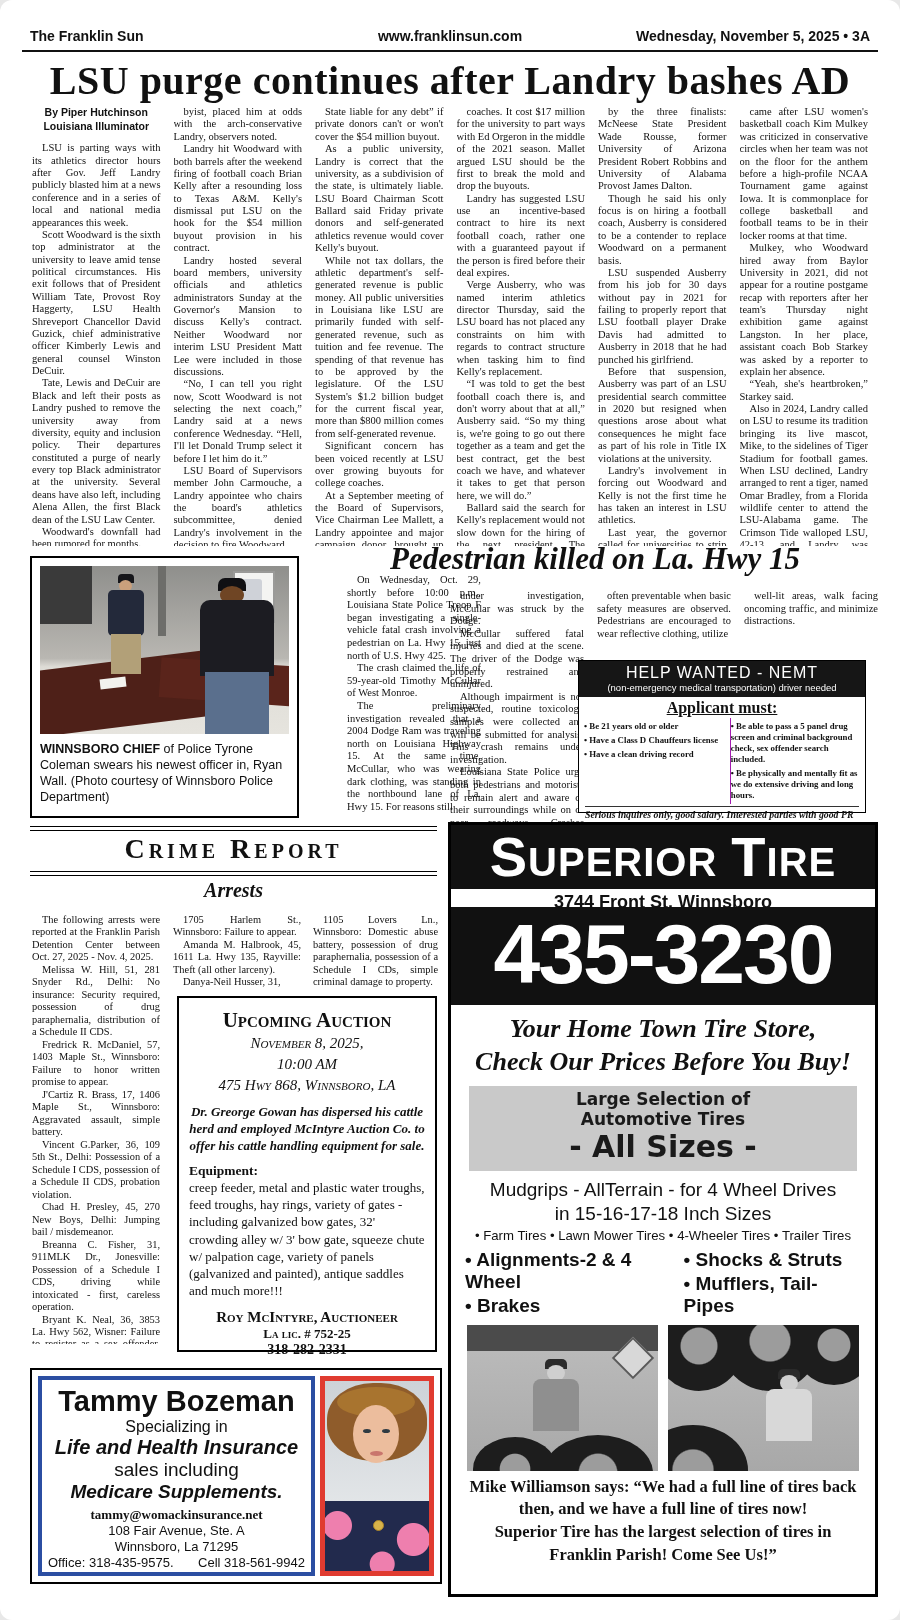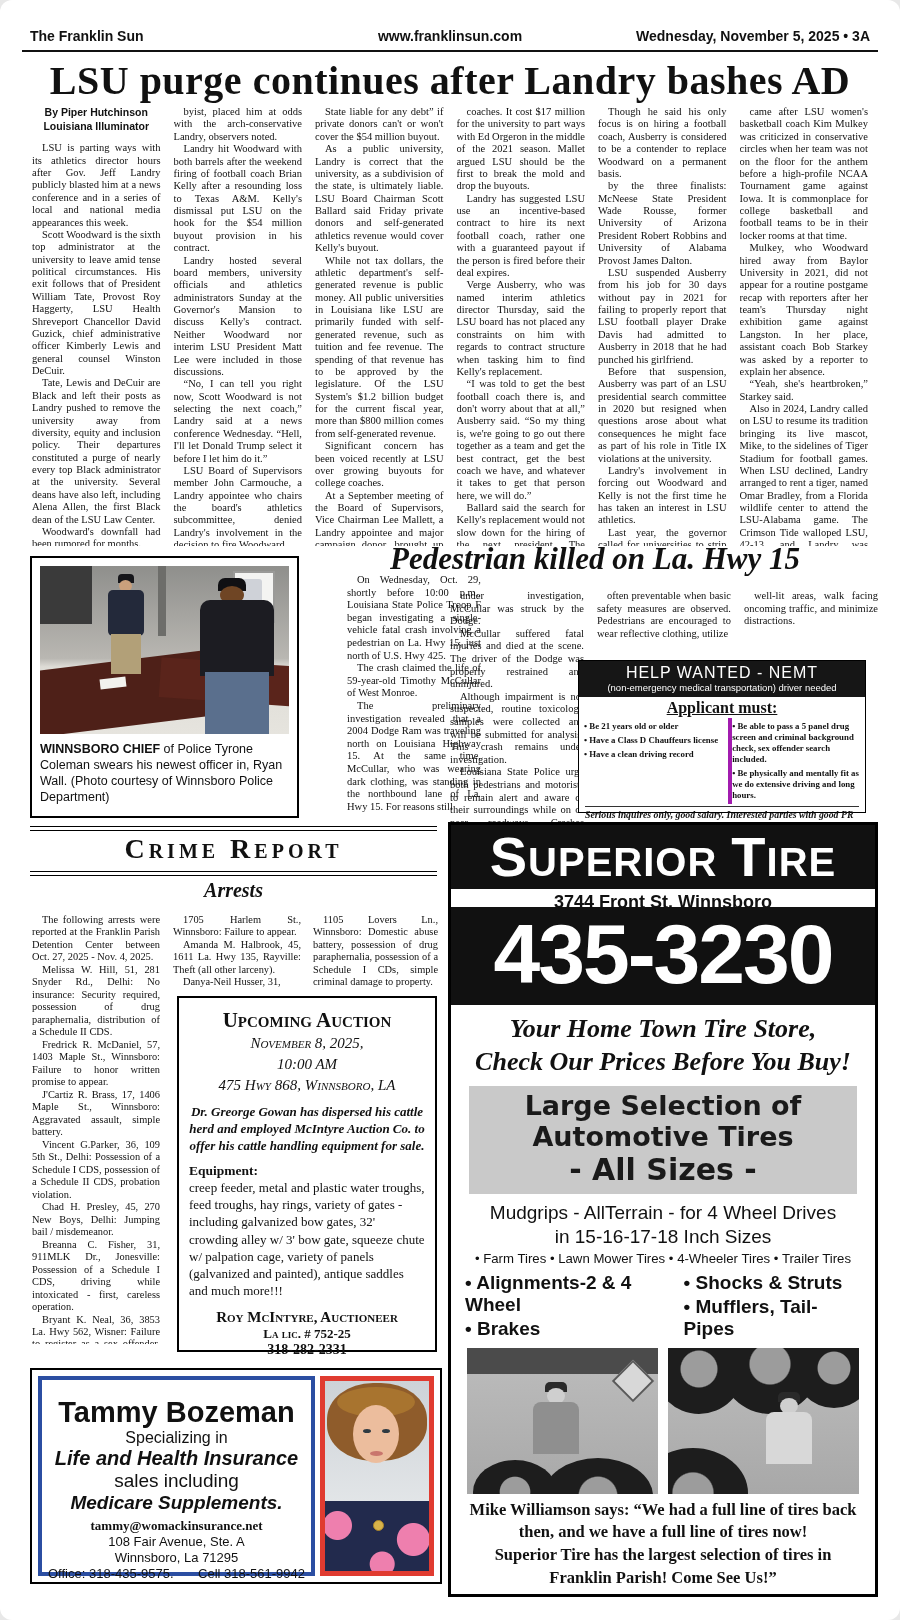--- a/index.html
+++ b/index.html
@@ -62,21 +62,21 @@
   
   .hw{position:absolute;left:578px;top:660px;width:288px;height:153px;border:1px solid #000;
       background:#fff;box-sizing:border-box;}
   .hw-head{background:#161616;color:#fff;text-align:center;padding:3px 2px 4px 2px;
            font-family:"Liberation Sans",sans-serif;}
   .hw-title{font-size:16px;letter-spacing:1px;}
   .hw-sub{font-size:9.5px;}
   .hw-app{text-align:center;font-weight:bold;font-size:16px;text-decoration:underline;margin:2px 0 1px 0;}
   .hw-cols{display:flex;padding:0 5px;}
   .hw-c1{width:53%;}
-  .hw-c2{width:47%;border-left:4px solid #a21caf;}
+  .hw-c2{width:47%;border-left:1px solid #a21caf;}
   .hw-cols p{margin:3px 0;font-size:8.8px;font-weight:bold;line-height:1.25;}
   .hw-cols p::before{content:"• ";}
   .hw-foot{border-top:1px solid #333;margin:2px 6px 0 6px;padding-top:2px;
            font-style:italic;font-weight:bold;font-size:9.8px;line-height:1.3;}
 
   
   .drule{position:absolute;left:30px;width:407px;height:3px;border-top:1.5px solid #000;
          border-bottom:1.5px solid #000;}
   .crime-title{position:absolute;left:30px;width:407px;top:833px;text-align:center;
                font-variant:small-caps;font-size:28px;font-weight:600;letter-spacing:4px;}
@@ -92,21 +92,21 @@
   .auc-eq{font-weight:bold;font-size:13.5px;margin:6px 0 0 0;}
   .auc-eqt{font-size:13px;line-height:1.33;margin:0;}
   .auc-roy{text-align:center;font-variant:small-caps;font-weight:bold;font-size:15px;margin-top:9px;}
   .auc-lic{text-align:center;font-variant:small-caps;font-weight:bold;font-size:13px;}
   .auc-ph{text-align:center;font-weight:bold;font-size:14px;}
 
   
   .boz{position:absolute;left:30px;top:1368px;width:412px;height:216px;border:2.5px solid #000;
        box-sizing:border-box;padding:6px;display:flex;gap:5px;background:#fff;}
   .boz-l{flex:1;border:4px solid #2b4ea2;text-align:center;
-         font-family:"Liberation Sans",sans-serif;padding:17px 4px;box-sizing:border-box;}
+         font-family:"Liberation Sans",sans-serif;padding:6px 4px;box-sizing:border-box;}
   .boz-name{font-size:29px;font-weight:bold;line-height:1.05;}
   .boz-t1{font-size:16px;margin-top:2px;}
   .boz-t2{font-size:20px;font-weight:bold;font-style:italic;}
   .boz-t3{font-size:19px;}
   .boz-t4{font-size:19px;font-weight:bold;font-style:italic;}
   .boz-email{font-family:"Liberation Serif",serif;font-weight:bold;font-size:13px;margin-top:4px;}
   .boz-addr{font-size:13px;line-height:1.2;}
   .boz-phones{display:flex;justify-content:space-between;font-size:13px;padding:0 2px;}
   .boz-r{width:114px;border:5px solid #e03b30;position:relative;overflow:hidden;
          background:linear-gradient(#cdd2d7,#eef0f1);box-sizing:border-box;}
@@ -134,21 +134,21 @@
   .sup-banner .gap{display:inline-block;width:14px;}
   .sup-strip{height:18px;background:#fff;text-align:center;font-family:"Liberation Sans",sans-serif;
              font-weight:bold;font-size:18px;line-height:26px;}
   .sup-phone{height:98px;background:#111;color:#fff;text-align:center;
              font-family:"Liberation Sans",sans-serif;font-weight:bold;font-size:84px;
              line-height:94px;letter-spacing:-2px;transform-origin:center;}
   .sup-tag{margin-top:8px;text-align:center;font-weight:bold;font-style:italic;font-size:26px;
            line-height:1.25;}
   .sup-gray{margin:8px 18px 0 18px;background:#c9c9c9;text-align:center;
             font-family:"DejaVu Sans",sans-serif;font-weight:bold;color:#1a1a1a;padding:4px 0 6px 0;}
-  .sup-gray .g1{font-size:27px;line-height:1.15;}
+  .sup-gray .g1{font-size:17px;line-height:1.15;}
   .sup-gray .g3{font-size:30px;line-height:1.2;}
   .sup-mud{margin-top:7px;text-align:center;font-family:"Liberation Sans",sans-serif;
            font-size:19px;line-height:1.25;}
   .sup-tt{margin-top:2px;text-align:center;font-family:"Liberation Sans",sans-serif;font-size:13.2px;}
   .sup-svc{display:flex;justify-content:space-between;padding:4px 14px 0 14px;}
   .sup-svc p{margin:2px 0;font-family:"Liberation Sans",sans-serif;font-weight:bold;font-size:19px;}
   .sup-svc p::before{content:"• ";}
   .sup-photos{display:flex;gap:10px;padding:6px 16px 0 16px;}
   .sp{flex:1;height:146px;position:relative;overflow:hidden;background:linear-gradient(#bdbdbd,#a8a8a8);}
   .tire{position:absolute;border-radius:50%;background:radial-gradient(circle,#9c9c9c 0 28%,#1d1d1d 30% 100%);}
@@ -212,22 +212,22 @@
         <div class="coltext">
           <p>coaches. It cost $17 million for the university to part ways with Ed Orgeron in the middle of the 2021 season. Mallet argued LSU should be the first to break the mold and drop the buyouts.</p>
           <p>Landry has suggested LSU use an incentive-based contract to hire its next football coach, rather one with a guaranteed payout if the person is fired before their deal expires.</p>
           <p>Verge Ausberry, who was named interim athletics director Thursday, said the LSU board has not placed any constraints on him with regards to contract structure when tasking him to find Kelly's replacement.</p>
           <p>“I was told to get the best football coach there is, and don't worry about that at all,” Ausberry said. “So my thing is, we're going to go out there together as a team and get the best contract, get the best coach we have, and whatever it takes to get that person here, we will do.”</p>
           <p>Ballard said the search for Kelly's replacement would not slow down for the hiring of the next president. The winning candidate for that position is slated to be announced Tuesday after three days of campus visits</p>
         </div>
       </div>
     <div class="col">
         <div class="coltext">
+          <p>by the three finalists: McNeese State President Wade Rousse, former University of Arizona President Robert Robbins and University of Alabama Provost James Dalton.</p>
           <p>Though he said his only focus is on hiring a football coach, Ausberry is considered to be a contender to replace Woodward on a permanent basis.</p>
-          <p>by the three finalists: McNeese State President Wade Rousse, former University of Arizona President Robert Robbins and University of Alabama Provost James Dalton.</p>
           <p>LSU suspended Ausberry from his job for 30 days without pay in 2021 for failing to properly report that LSU football player Drake Davis had admitted to Ausberry in 2018 that he had punched his girlfriend.</p>
           <p>Before that suspension, Ausberry was part of an LSU presidential search committee in 2020 but resigned when questions arose about what consequences he might face as part of his role in Title IX violations at the university.</p>
           <p>Landry's involvement in forcing out Woodward and Kelly is not the first time he has taken an interest in LSU athletics.</p>
           <p>Last year, the governor called for universities to strip scholarships from athletes who didn't participate in pregame national anthem ceremonies. His stance</p>
         </div>
       </div>
     <div class="col">
         <div class="coltext">
           <p>came after LSU women's basketball coach Kim Mulkey was criticized in conservative circles when her team was not on the floor for the anthem before a high-profile NCAA Tournament game against Iowa. It is commonplace for college basketball and football teams to be in their locker rooms at that time.</p>
           <p>Mulkey, who Woodward hired away from Baylor University in 2021, did not appear for a routine postgame recap with reporters after her team's Thursday night exhibition game against Langston. In her place, assistant coach Bob Starkey was asked by a reporter to explain her absence.</p>

